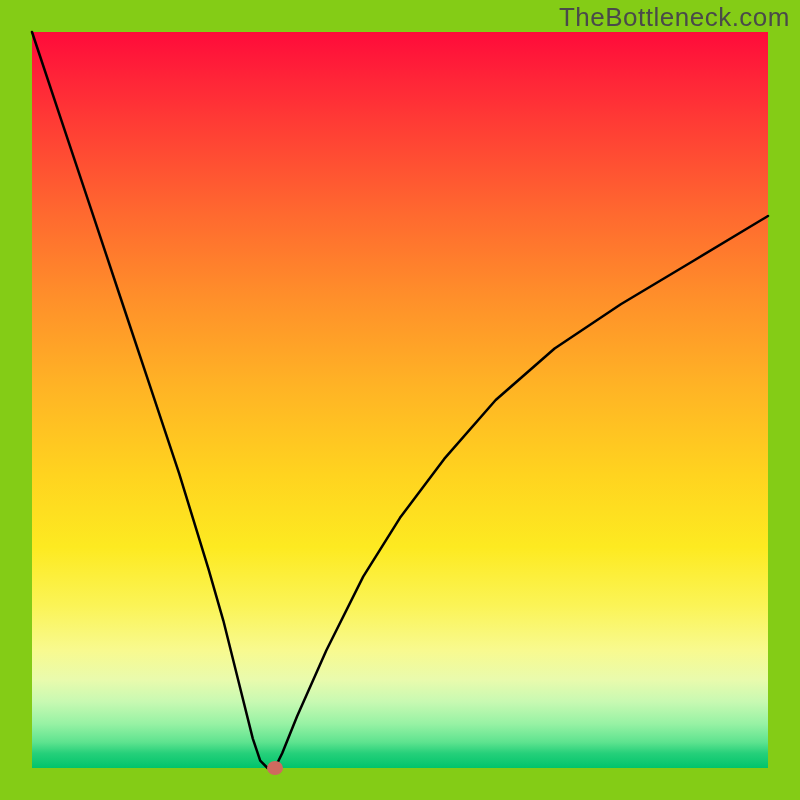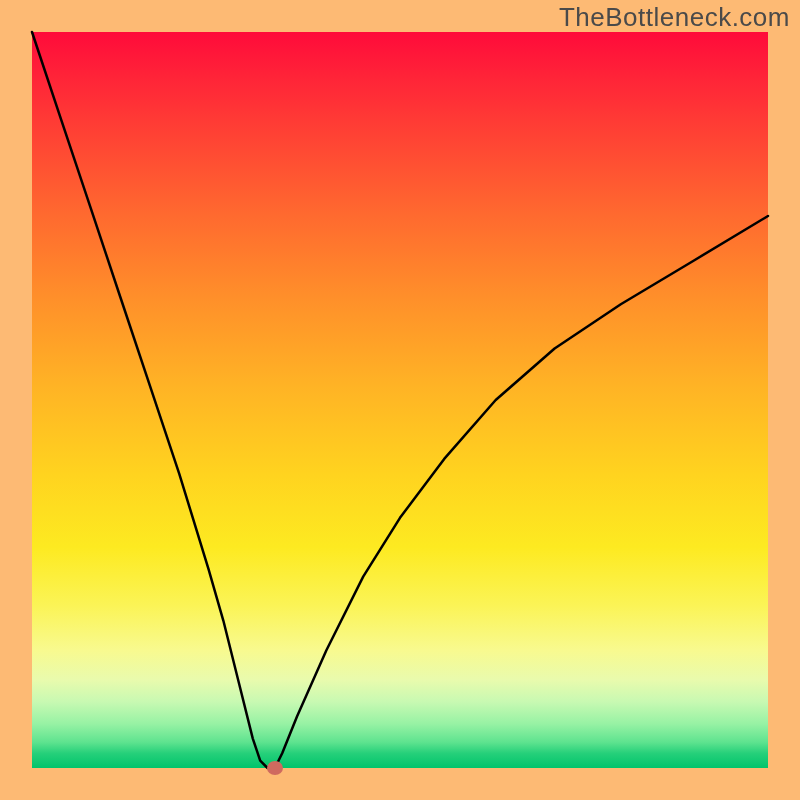--- a/index.html
+++ b/index.html
@@ -6,21 +6,21 @@
     margin: 0;
     padding: 0;
     width: 800px;
     height: 800px;
     overflow: hidden;
   }
   .frame {
     position: relative;
     width: 800px;
     height: 800px;
-    background: #fdba74;
+    background: #84cc16;
   }
   .watermark {
     position: absolute;
     top: 2px;
     right: 10px;
     color: #4a4a4a;
     font-family: Arial, Helvetica, sans-serif;
     font-size: 26px;
     font-weight: 400;
     letter-spacing: 0.5px;

